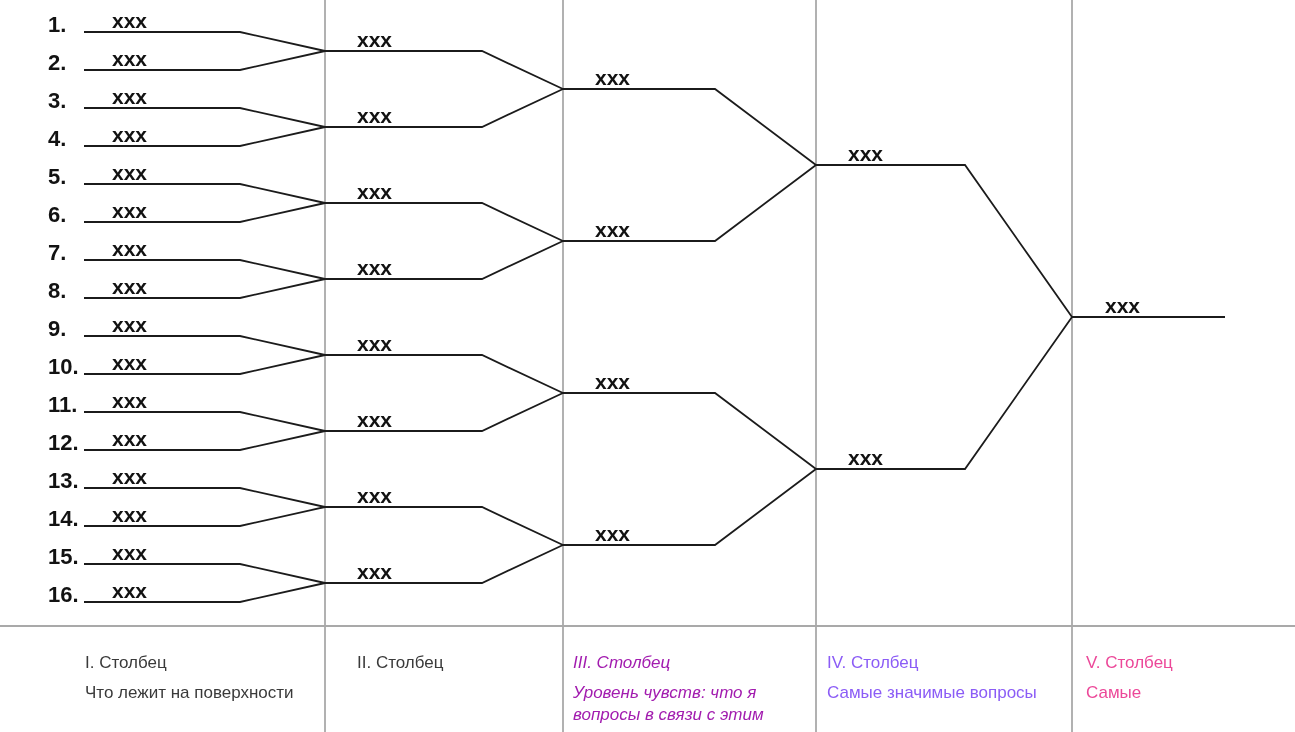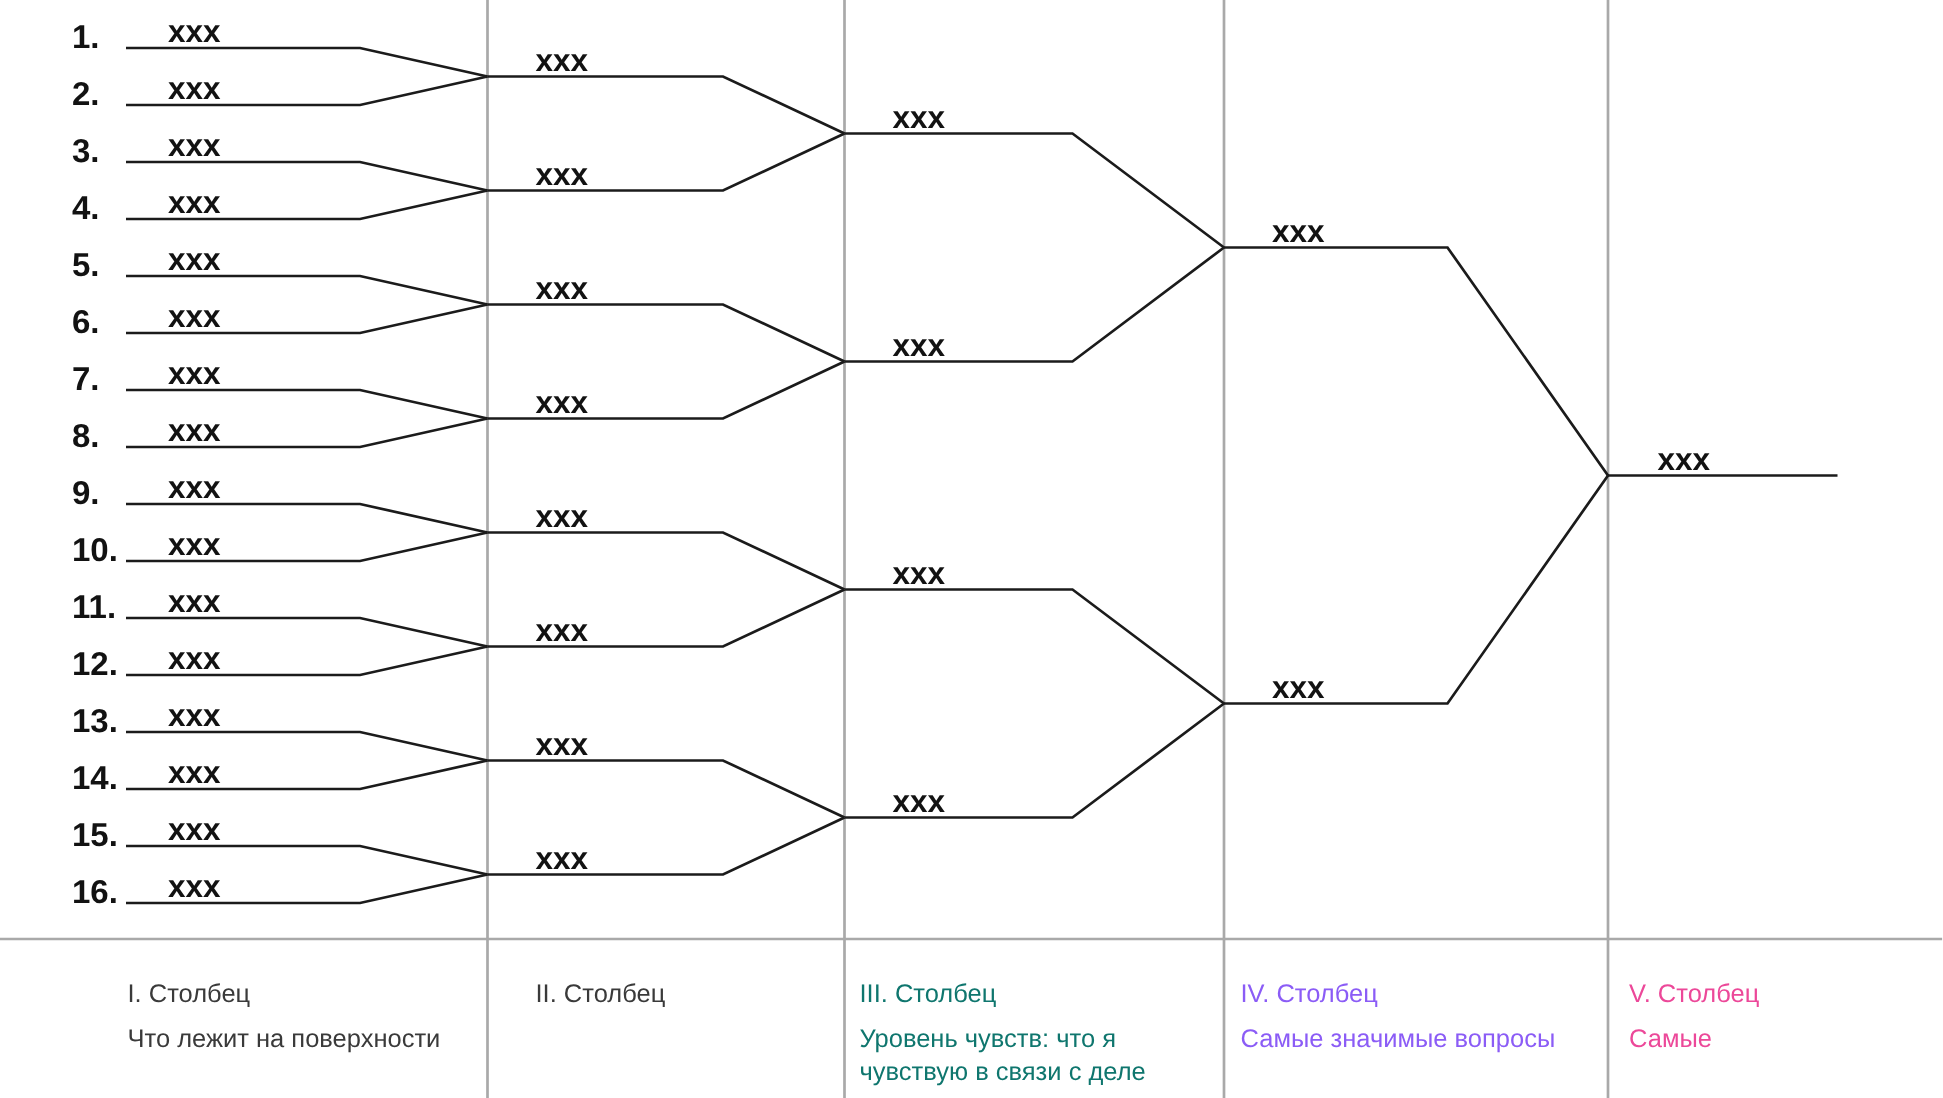--- a/index.html
+++ b/index.html
@@ -139,23 +139,23 @@
     </svg>
 
   <div class="footer">
     <div class="footer-cell" style="left: 85px; width: 240px; color: rgb(58, 58, 58);">
       <div class="footer-title">I. Столбец</div>
       <div class="footer-desc">Что лежит на поверхности</div>
     </div>
     <div class="footer-cell" style="left: 333px; width: 210px; color: rgb(58, 58, 58); margin-left: 24px;">
       <div class="footer-title">II. Столбец</div>
     </div>
-    <div class="footer-cell" style="left: 573px; width: 218px; color: #0f766e;">
+    <div class="footer-cell" style="left: 573px; width: 218px; color: #a21caf; font-style: italic;">
       <div class="footer-title">III. Столбец</div>
-      <div class="footer-desc">Уровень чувств: что я чувствую в связи с деле</div>
+      <div class="footer-desc">Уровень чувств: что я вопросы в связи с этим</div>
     </div>
     <div class="footer-cell" style="left: 827px; width: 250px; color: #8b5cf6;">
       <div class="footer-title">IV. Столбец</div>
       <div class="footer-desc">Самые значимые вопросы</div>
     </div>
     <div class="footer-cell" style="left: 1086px; width: 195px; color: #ec4899;">
       <div class="footer-title">V. Столбец</div>
       <div class="footer-desc">Самые</div>
     </div>
   </div>

